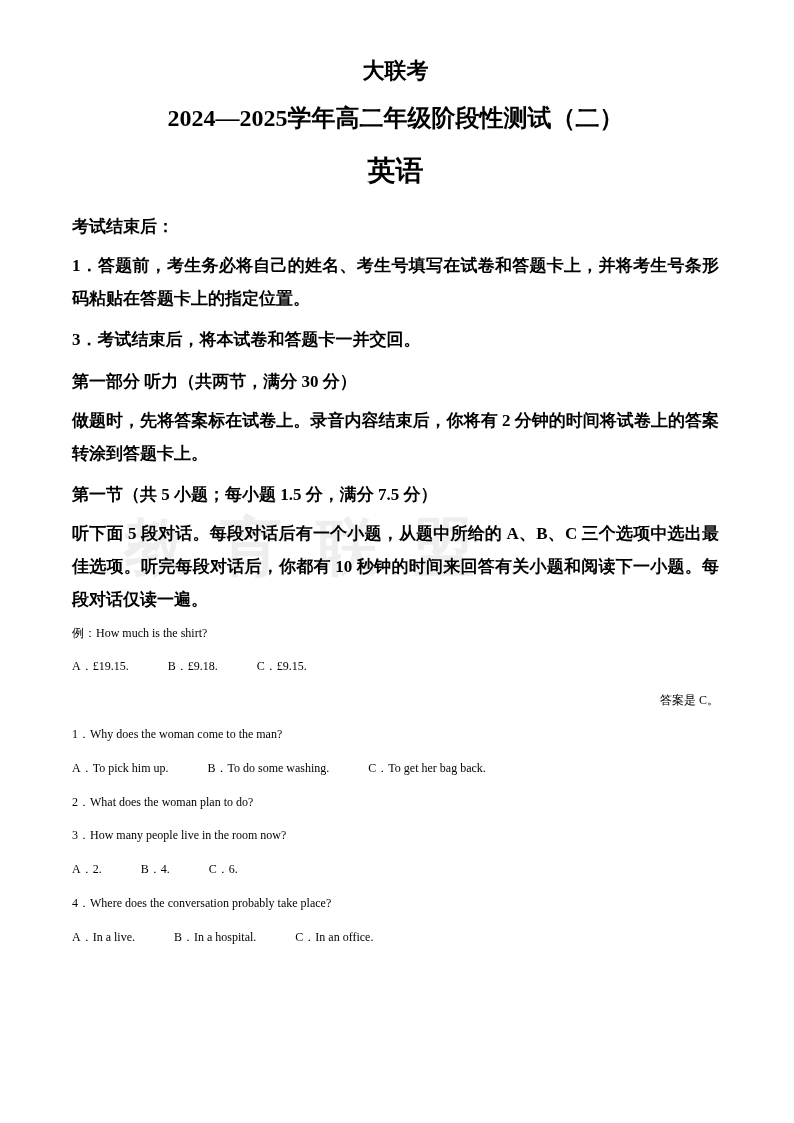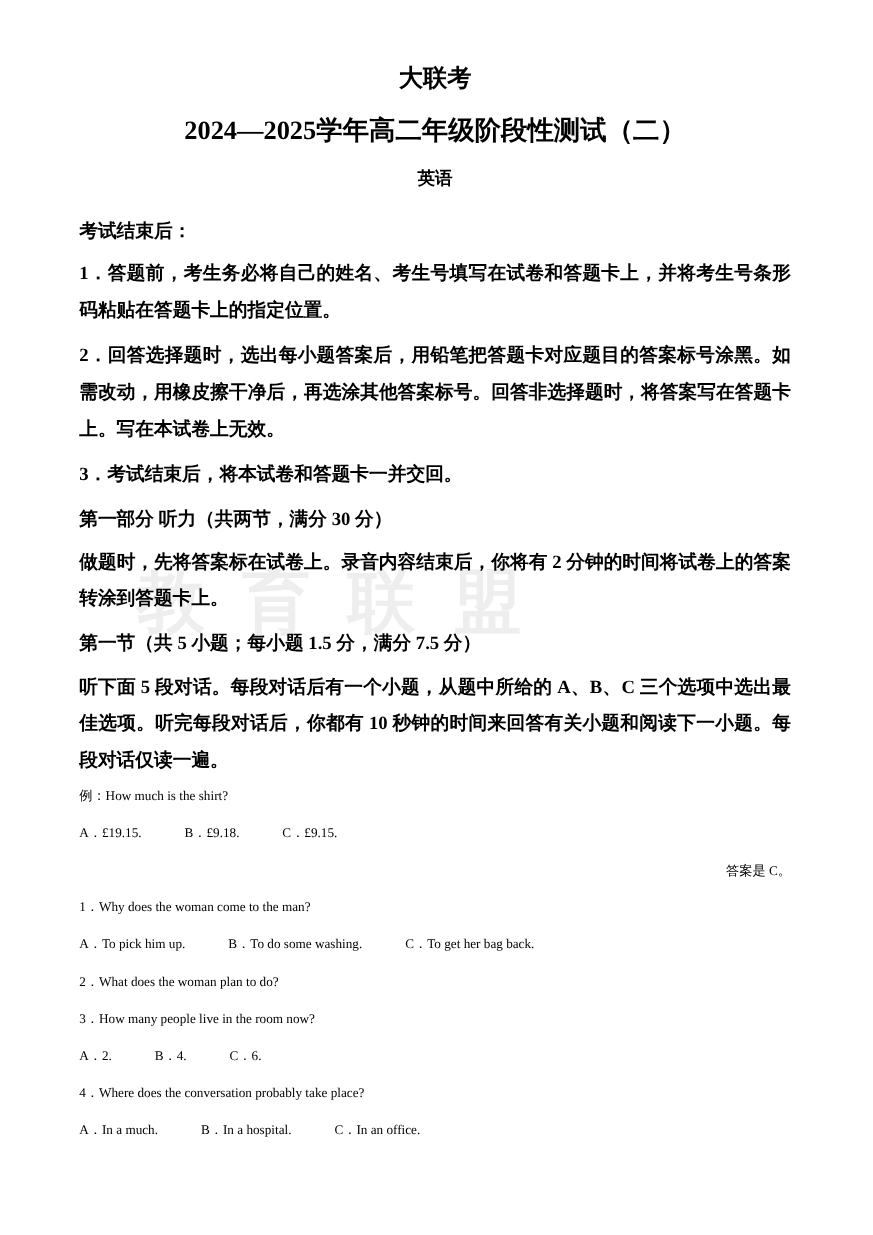--- a/index.html
+++ b/index.html
@@ -26,21 +26,21 @@
     font-size: 22px;
     font-weight: 700;
     margin: 0 0 16px 0;
   }
   .exam-subtitle {
     font-size: 24px;
     font-weight: 700;
     margin: 0 0 18px 0;
   }
   .exam-subject {
-    font-size: 16px;
+    font-size: 28px;
     font-weight: 700;
     margin: 0 0 20px 0;
   }
   .cn-bold {
     font-size: 17px;
     font-weight: 700;
     line-height: 1.95;
     margin: 0 0 8px 0;
     text-align: justify;
   }
@@ -79,21 +79,20 @@
 <div class="watermark">教育联盟</div>
 
 <div class="page">
 
   <div class="exam-title center">大联考</div>
   <div class="exam-subtitle center">2024—2025学年高二年级阶段性测试（二）</div>
   <div class="exam-subject center">英语</div>
 
   <p class="cn-bold tight">考试结束后：</p>
   <p class="cn-bold">1．答题前，考生务必将自己的姓名、考生号填写在试卷和答题卡上，并将考生号条形码粘贴在答题卡上的指定位置。</p>
-  <p class="cn-bold">2．回答选择题时，选出每小题答案后，用铅笔把答题卡对应题目的答案标号涂黑。如需改动，用橡皮擦干净后，再选涂其他答案标号。回答非选择题时，将答案写在答题卡上。写在本试卷上无效。</p>
   <p class="cn-bold">3．考试结束后，将本试卷和答题卡一并交回。</p>
 
   <p class="cn-bold tight">第一部分 听力（共两节，满分 30 分）</p>
   <p class="cn-bold">做题时，先将答案标在试卷上。录音内容结束后，你将有 2 分钟的时间将试卷上的答案转涂到答题卡上。</p>
 
   <p class="cn-bold tight">第一节（共 5 小题；每小题 1.5 分，满分 7.5 分）</p>
   <p class="cn-bold">听下面 5 段对话。每段对话后有一个小题，从题中所给的 A、B、C 三个选项中选出最佳选项。听完每段对话后，你都有 10 秒钟的时间来回答有关小题和阅读下一小题。每段对话仅读一遍。</p>
 
   <p class="en-line">例：How much is the shirt?</p>
   <p class="en-line opts">
@@ -114,18 +113,18 @@
 
   <p class="en-line">3．How many people live in the room now?</p>
   <p class="en-line opts">
     <span>A．2.</span>
     <span>B．4.</span>
     <span>C．6.</span>
   </p>
 
   <p class="en-line">4．Where does the conversation probably take place?</p>
   <p class="en-line opts">
-    <span>A．In a much.</span>
+    <span>A．In a live.</span>
     <span>B．In a hospital.</span>
     <span>C．In an office.</span>
   </p>
 
 </div>
 
 </body></html>

